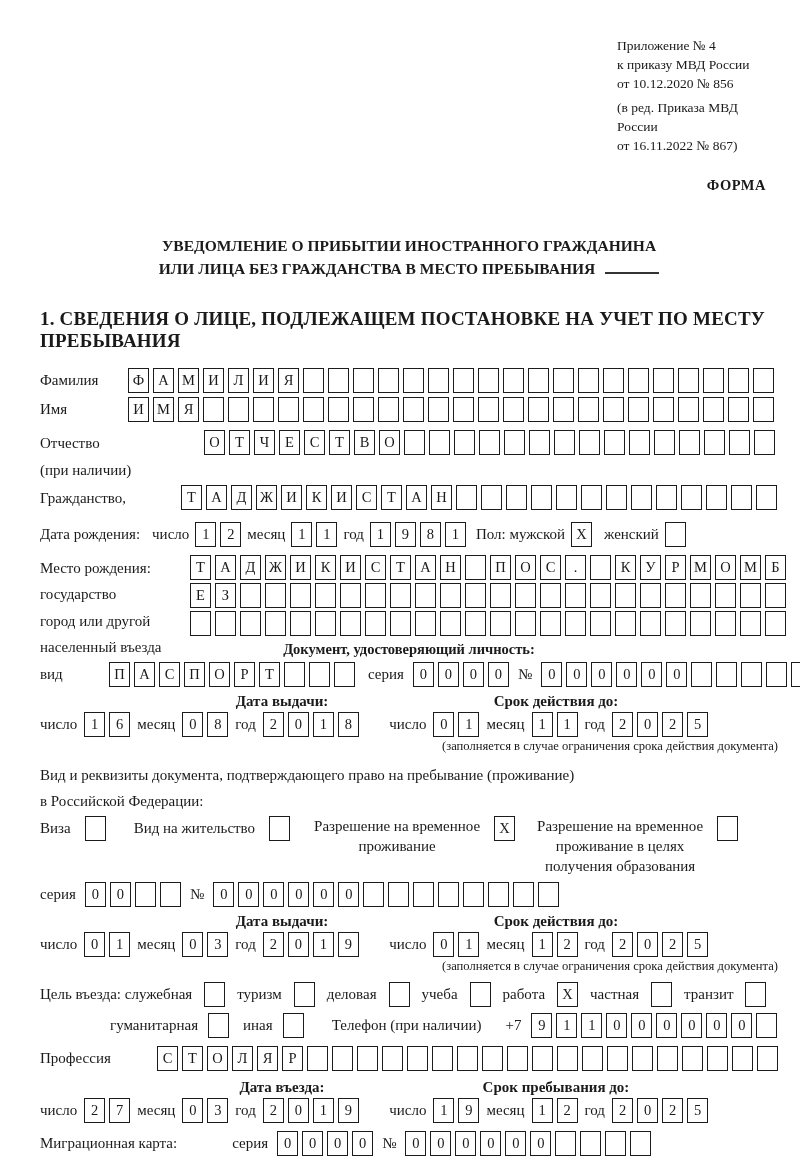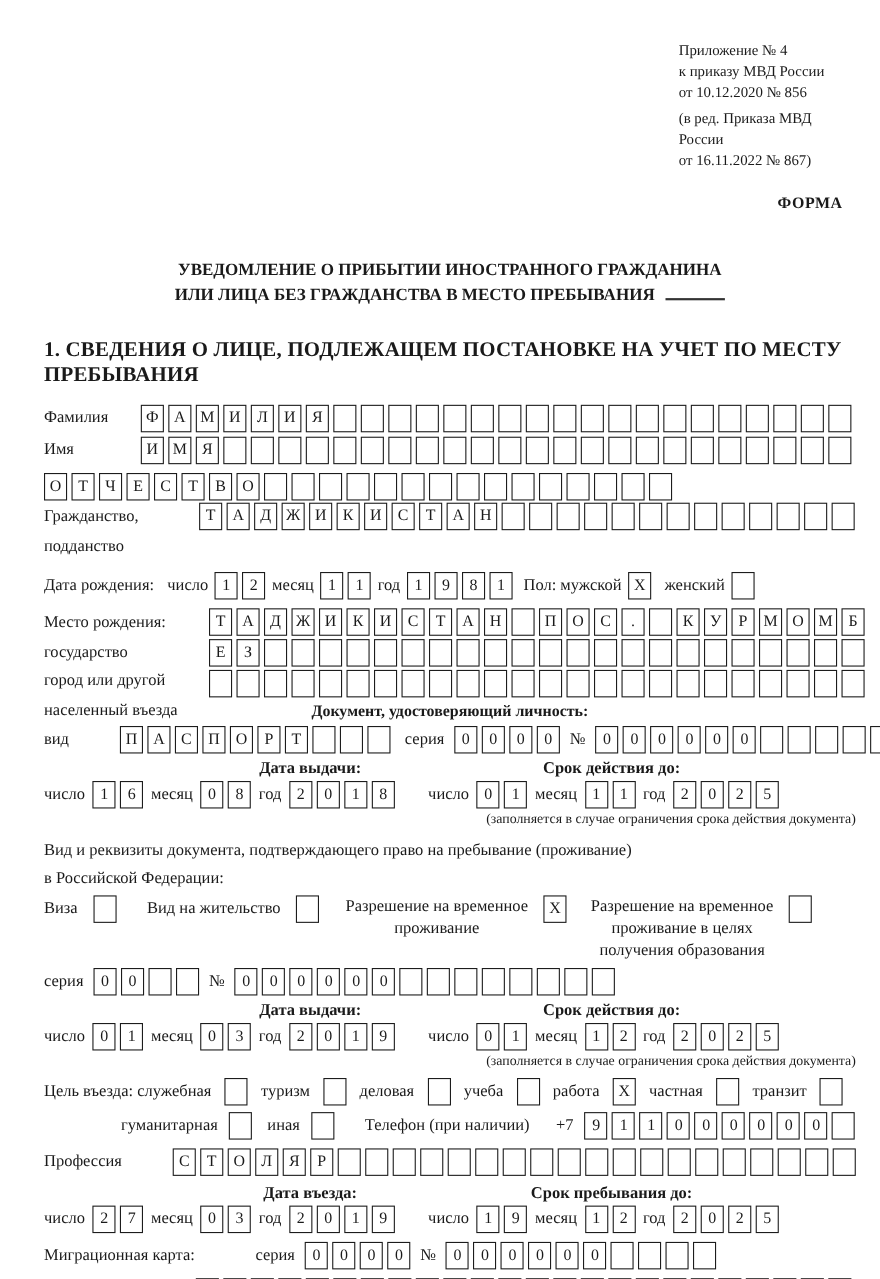--- a/index.html
+++ b/index.html
@@ -121,20 +121,24 @@
           <span class="cell"></span>
           <span class="cell"></span>
           <span class="cell"></span>
           <span class="cell"></span>
           <span class="cell"></span>
           <span class="cell"></span>
         </div>
     </div>
 
     <div class="r mt8">
+      <div class="lblcol w164">
+        <div>Отчество</div>
+        <div>(при наличии)</div>
+      </div>
       <div class="cells">
           <span class="cell">О</span>
           <span class="cell">Т</span>
           <span class="cell">Ч</span>
           <span class="cell">Е</span>
           <span class="cell">С</span>
           <span class="cell">Т</span>
           <span class="cell">В</span>
           <span class="cell">О</span>
           <span class="cell"></span>
@@ -151,21 +155,20 @@
           <span class="cell"></span>
           <span class="cell"></span>
           <span class="cell"></span>
           <span class="cell"></span>
         </div>
     </div>
 
     <div class="r mt2">
       <div class="lblcol w141">
         <div>Гражданство,</div>
-        <div>подданство</div>
       </div>
       <div class="cells">
           <span class="cell">Т</span>
           <span class="cell">А</span>
           <span class="cell">Д</span>
           <span class="cell">Ж</span>
           <span class="cell">И</span>
           <span class="cell">К</span>
           <span class="cell">И</span>
           <span class="cell">С</span>

